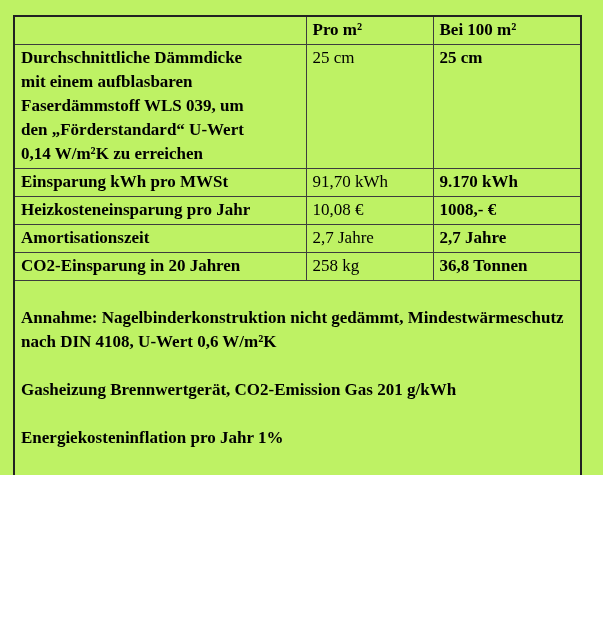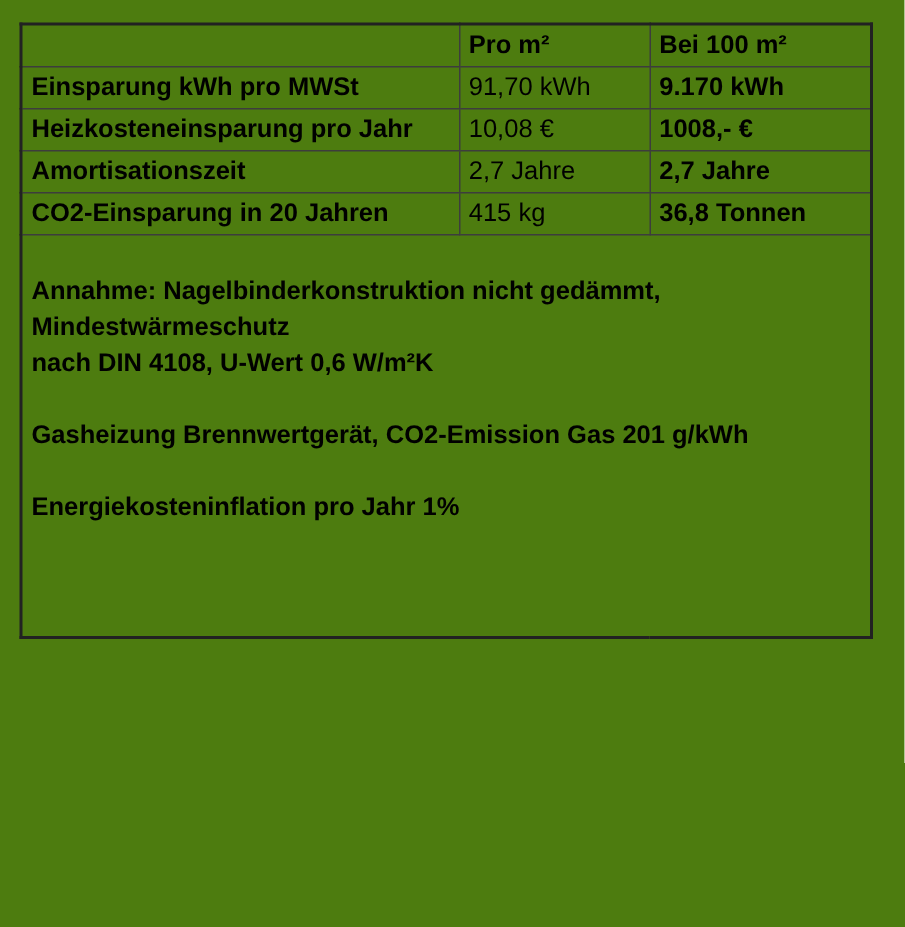--- a/index.html
+++ b/index.html
@@ -4,24 +4,24 @@
 <style>
   * { box-sizing: border-box; }
   html, body {
     margin: 0;
     padding: 0;
     background: #ffffff;
   }
   .page {
     position: relative;
     width: 603px;
-    height: 618px;
-    background: #4d7c0f;
+    height: 475px;
+    background: #bef264;
     overflow: hidden;
-    font-family: Liberation Sans, sans-serif;
+    font-family: Liberation Serif, serif;
     color: #000000;
   }
   table.cost-table {
     position: absolute;
     left: 13px;
     top: 15px;
     width: 567px;
     border-collapse: collapse;
     table-layout: fixed;
     border: 2px solid #222222;
@@ -72,37 +72,46 @@
     </colgroup>
     <thead>
       <tr>
         <th></th>
         <th>Pro m²</th>
         <th>Bei 100 m²</th>
       </tr>
     </thead>
     <tbody>
       <tr>
+        <td class="row-label">Durchschnittliche Dämmdicke
+mit einem aufblasbaren
+Faserdämmstoff WLS 039, um
+den „Förderstandard“ U-Wert
+0,14 W/m²K zu erreichen</td>
+        <td class="val-regular">25 cm</td>
+        <td class="val-bold">25 cm</td>
+      </tr>
+      <tr>
         <td class="row-label">Einsparung kWh pro MWSt</td>
         <td class="val-regular">91,70 kWh</td>
         <td class="val-bold">9.170 kWh</td>
       </tr>
       <tr>
         <td class="row-label">Heizkosteneinsparung pro Jahr</td>
         <td class="val-regular">10,08 €</td>
         <td class="val-bold">1008,- €</td>
       </tr>
       <tr>
         <td class="row-label">Amortisationszeit</td>
         <td class="val-regular">2,7 Jahre</td>
         <td class="val-bold">2,7 Jahre</td>
       </tr>
       <tr>
         <td class="row-label">CO2-Einsparung in 20 Jahren</td>
-        <td class="val-regular">415 kg</td>
+        <td class="val-regular">258 kg</td>
         <td class="val-bold">36,8 Tonnen</td>
       </tr>
       <tr>
         <td class="footnote-cell" colspan="3">
           <div class="footnote-line">Annahme: Nagelbinderkonstruktion nicht gedämmt, Mindestwärmeschutz
 nach DIN 4108, U-Wert 0,6 W/m²K</div>
           <div class="footnote-line">Gasheizung Brennwertgerät, CO2-Emission Gas 201 g/kWh</div>
           <div class="footnote-line">Energiekosteninflation pro Jahr 1%</div>
           
           

